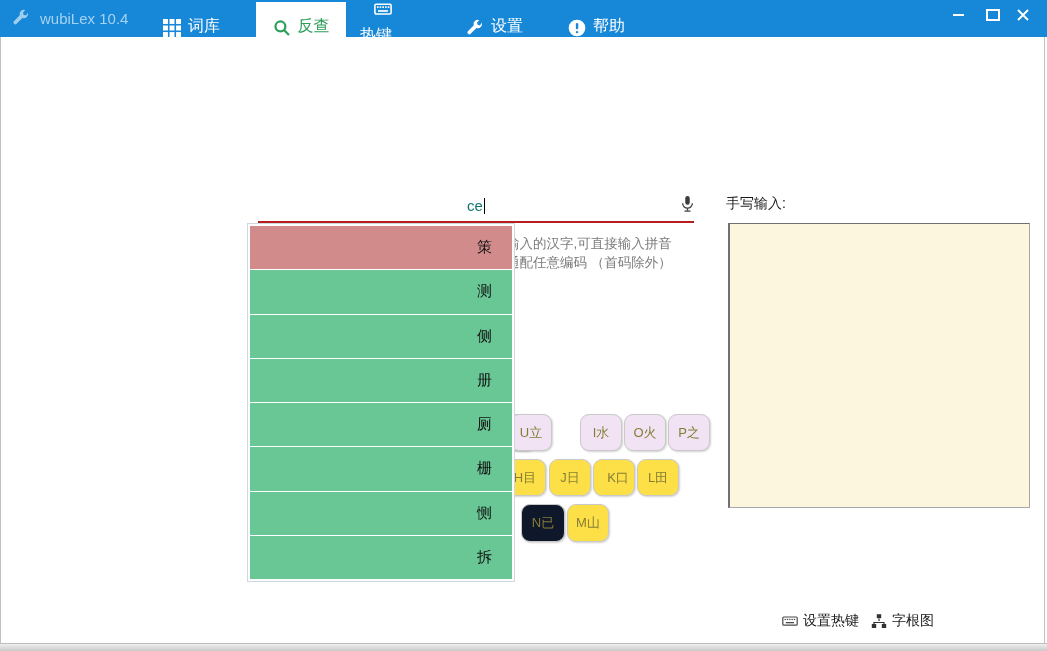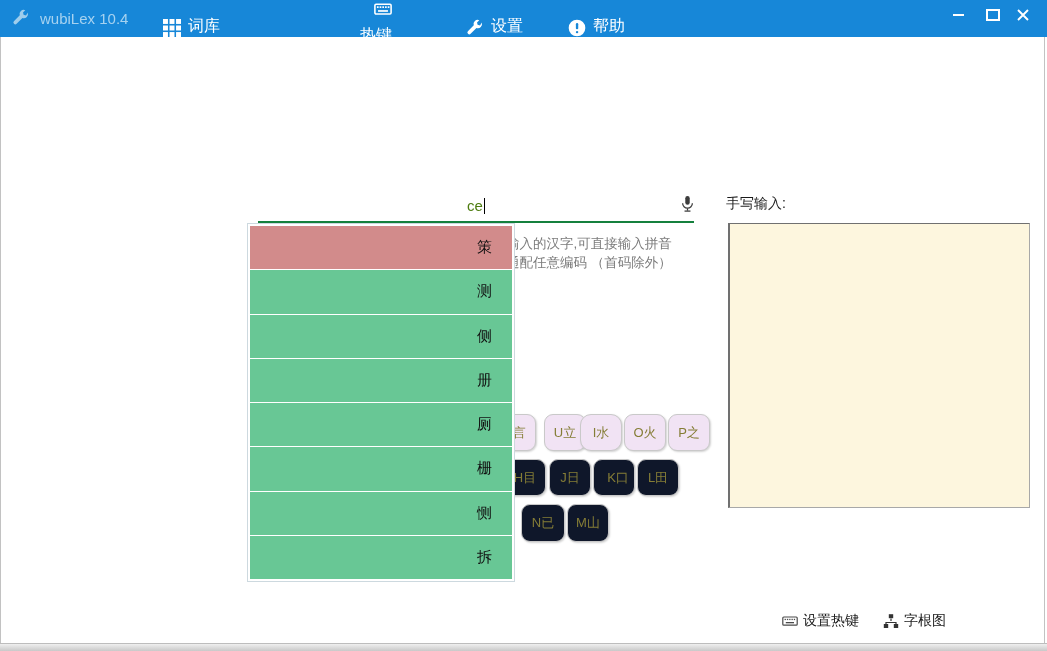--- a/index.html
+++ b/index.html
@@ -22,55 +22,55 @@
 
   
   .border-left{position:absolute;left:0;top:37px;width:1px;height:607px;background:#c2c2c2;}
   .border-right{position:absolute;left:1044px;top:37px;width:1px;height:607px;background:#c2c2c2;}
   .bottom-line{position:absolute;left:0;top:643px;width:1047px;height:1px;background:#bdbdbd;}
   .bottom-shadow{position:absolute;left:0;top:644px;width:1047px;height:7px;
                  background:linear-gradient(#efefef,#c9c9c9);}
 
   
   .lookup-input{position:absolute;left:258px;top:192px;width:436px;height:29px;
-                border-bottom:2px solid #15803d;text-align:center;font-size:15px;
-                line-height:27px;color:#4d7c0f;}
+                border-bottom:2px solid #b91c1c;text-align:center;font-size:15px;
+                line-height:27px;color:#0f766e;}
   .caret{display:inline-block;width:1px;height:16px;background:#000;vertical-align:-3px;margin-left:1px;}
   .mic{position:absolute;left:679px;top:195px;width:17px;height:20px;color:#3c3c3c;}
 
   
   .helper{position:absolute;left:506px;top:234px;z-index:1;color:#7b7b7b;
           font-size:13.5px;line-height:19px;white-space:nowrap;}
 
   
   .key{position:absolute;z-index:2;width:42px;height:37px;border-radius:9px;
        border:1px solid #c9c9c9;box-shadow:1px 1px 2px rgba(0,0,0,.18);
        display:flex;align-items:center;justify-content:center;
        font-size:13px;color:#857d36;box-sizing:border-box;}
   .key.purple{background:#f1e3f4;}
-  .key.green{background:#0f172a;}
+  .key.green{background:#fde047;}
   .key.peach{background:#0f172a;}
 
   
   .dropdown{position:absolute;left:247px;top:223px;width:268px;height:359px;z-index:5;
             background:#fff;border:1px solid #cdd9df;box-sizing:border-box;padding:2px;
             display:flex;flex-direction:column;gap:1px;}
   .cand{flex:1;display:flex;align-items:center;justify-content:flex-end;
         padding-right:20px;font-size:15px;color:#111;}
   .cand.selected{background:#d28b8b;}
   .cand.normal{background:#68c795;}
 
   
   .hw-label{position:absolute;left:726px;top:195px;font-size:14px;color:#1a1a1a;}
   .hw-panel{position:absolute;left:728px;top:223px;width:302px;height:285px;
             background:#fdf6de;box-sizing:border-box;
             border:1px solid #a8a8a8;border-top:1px solid #707070;border-left:2px solid #707070;}
 
   
-  .footer{position:absolute;left:782px;top:612px;display:flex;gap:24px;align-items:center;}
+  .footer{position:absolute;left:782px;top:612px;display:flex;gap:12px;align-items:center;}
   .flink{display:flex;align-items:center;gap:5px;font-size:14px;color:#1a1a1a;cursor:default;}
   .flink .ficon{width:16px;height:16px;display:block;color:#4a4a4a;}
 </style>
 </head>
 <body>
 
 <div class="screen">
 
   <div class="titlebar">
     <span class="app-icon">
@@ -90,20 +90,29 @@
             <rect x="5.8" y="5.8" width="4.4" height="4.4"></rect>
             <rect x="11.6" y="5.8" width="4.4" height="4.4"></rect>
           <rect x="0" y="11.6" width="4.4" height="4.4"></rect>
             <rect x="5.8" y="11.6" width="4.4" height="4.4"></rect>
             <rect x="11.6" y="11.6" width="4.4" height="4.4"></rect>
         </svg>
       </span>
       <span>词库</span>
     </div>
 
+    <div class="tab active" style="left:256px;width:90px;">
+      <span class="ticon">
+        <svg viewBox="0 0 16 16" width="18" height="18" fill="none" stroke="#2e9e5b" stroke-width="2">
+          <circle cx="6.6" cy="6.6" r="4.4"></circle>
+            <line x1="10" y1="10" x2="14.2" y2="14.2"></line>
+        </svg>
+      </span>
+      <span>反查</span>
+    </div>
 
     <div class="tab" style="left:360px;flex-direction:column;">
       <span class="ticon">
         <svg viewBox="0 0 16 16" width="18" height="18">
           <rect x="0.8" y="3.8" width="14.4" height="8.6" rx="1" fill="none" stroke="#fff" stroke-width="1.4"></rect>
           <g fill="#fff">
             <rect x="2.6" y="5.6" width="1.5" height="1.5"></rect>
               <rect x="5" y="5.6" width="1.5" height="1.5"></rect>
               <rect x="7.4" y="5.6" width="1.5" height="1.5"></rect>
               <rect x="9.8" y="5.6" width="1.5" height="1.5"></rect>
@@ -161,24 +170,24 @@
   </span>
 
   <div class="helper">
     <div>输入的汉字,可直接输入拼音</div>
     <div>通配任意编码 （首码除外）</div>
   </div>
 
   <div class="key purple" style="left:494px;top:414px;">
       <span>Y言</span>
     </div>
-  <div class="key purple" style="left:544px;top:414px;">
+  <div class="key purple" style="left:510px;top:414px;">
       <span>U立</span>
     </div>
-  <div class="key purple" style="left:580px;top:414px;border-radius:11px;">
+  <div class="key purple" style="left:580px;top:414px;">
       <span>I水</span>
     </div>
   <div class="key purple" style="left:624px;top:414px;">
       <span>O火</span>
     </div>
   <div class="key purple" style="left:668px;top:414px;">
       <span>P之</span>
     </div>
 
   <div class="key green" style="left:504px;top:459px;">

